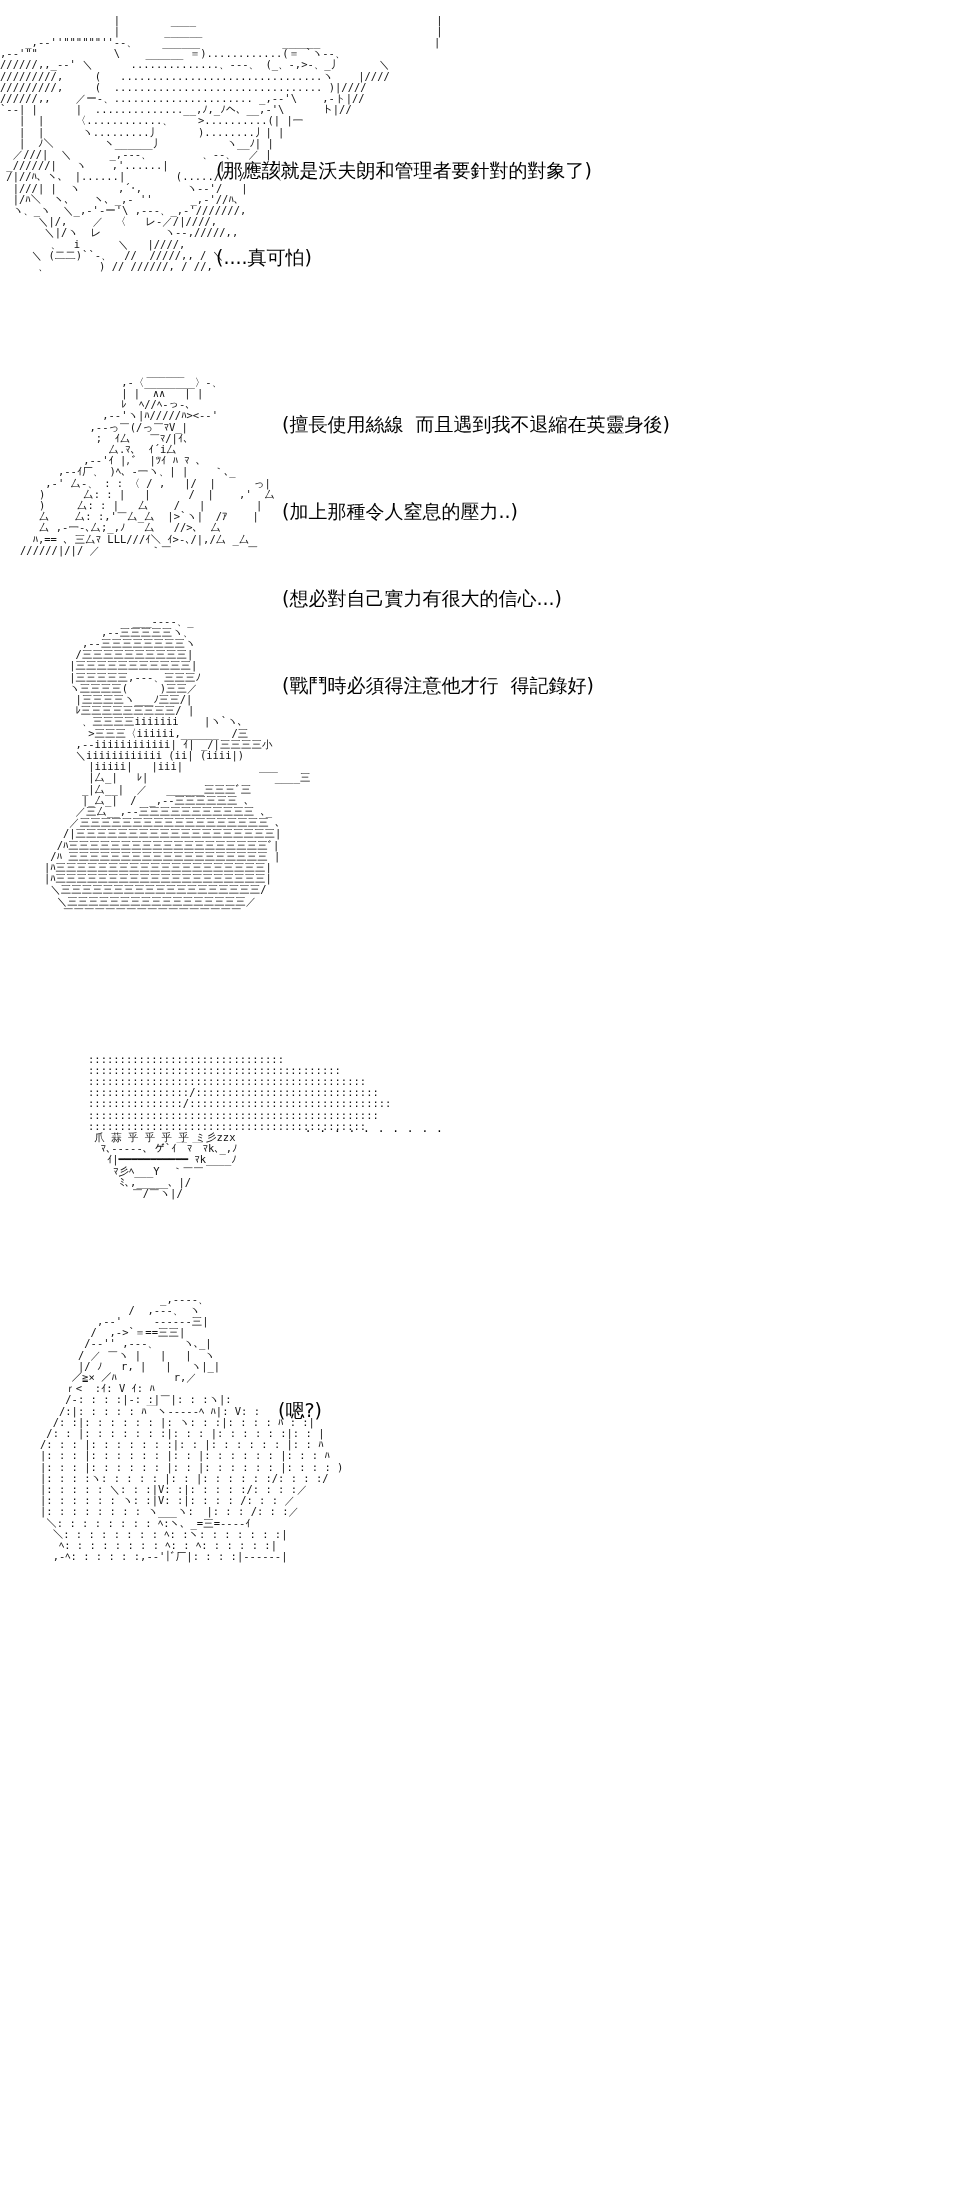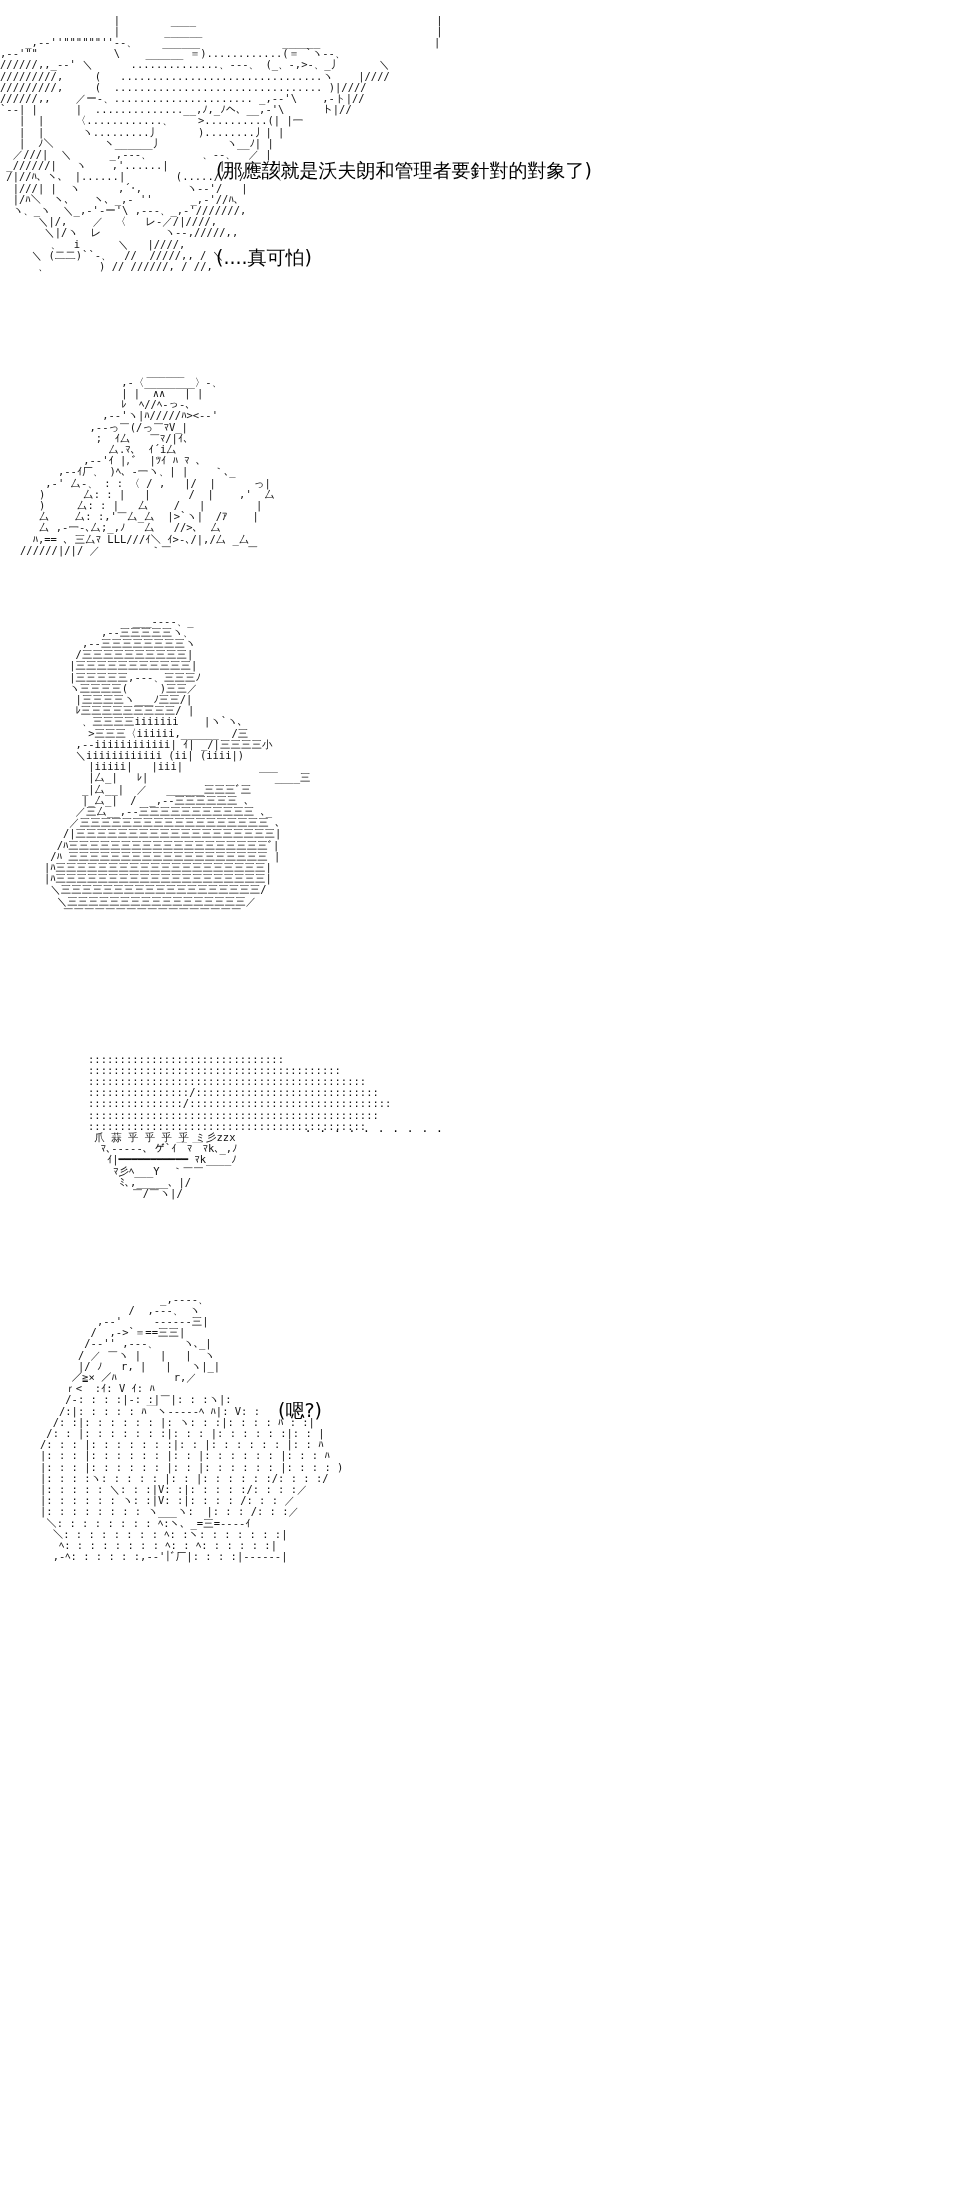--- a/index.html
+++ b/index.html
@@ -119,20 +119,26 @@
           ,-‐'ｲ |,ﾞ  |ﾂｲ ﾊ ﾏ ､
       ,--ｲ厂、 )ﾍ、-一ヽ、| |    ｀､_
     ,-' 厶-、 : : 〈 / ,   |/  |      っ|
    )      厶: : |   |      /  |    ,'  厶
    )     厶: : |   厶    /   |        |
    厶    厶: :,'￣厶_厶  |&gt;`ヽ|  /ｱ    |
    厶 ,-一-､厶;_,ﾉ   厶   //&gt;､  厶
   ﾊ,== ､ 三厶ﾏ LLL///ｲ＼ ｲ&gt;-､/|,/厶 _厶
 //////|/|/ ／        ｀￣            ￣</pre>
 
+  <div class="dlg" id="panel2-txt">
+    <div>(擅長使用絲線  而且遇到我不退縮在英靈身後)</div>
+    <div>(加上那種令人窒息的壓力..)</div>
+    <div>(想必對自己實力有很大的信心...)</div>
+    <div>(戰鬥時必須得注意他才行  得記錄好)</div>
+  </div>
 
 
   <pre class="aa" id="panel3-art">              ___----、_
          ,-‐三三三三三ヽ、
       ,-‐三三三三三三三三ヽ
      /三三三三三三三三三三|
     |三三三三三三三三三三三|
     |三三三三三,-‐-、三三三ﾉ
     ヽ三三三三(     )三三／
      |三三三三ヽ___ﾉ三三/|

